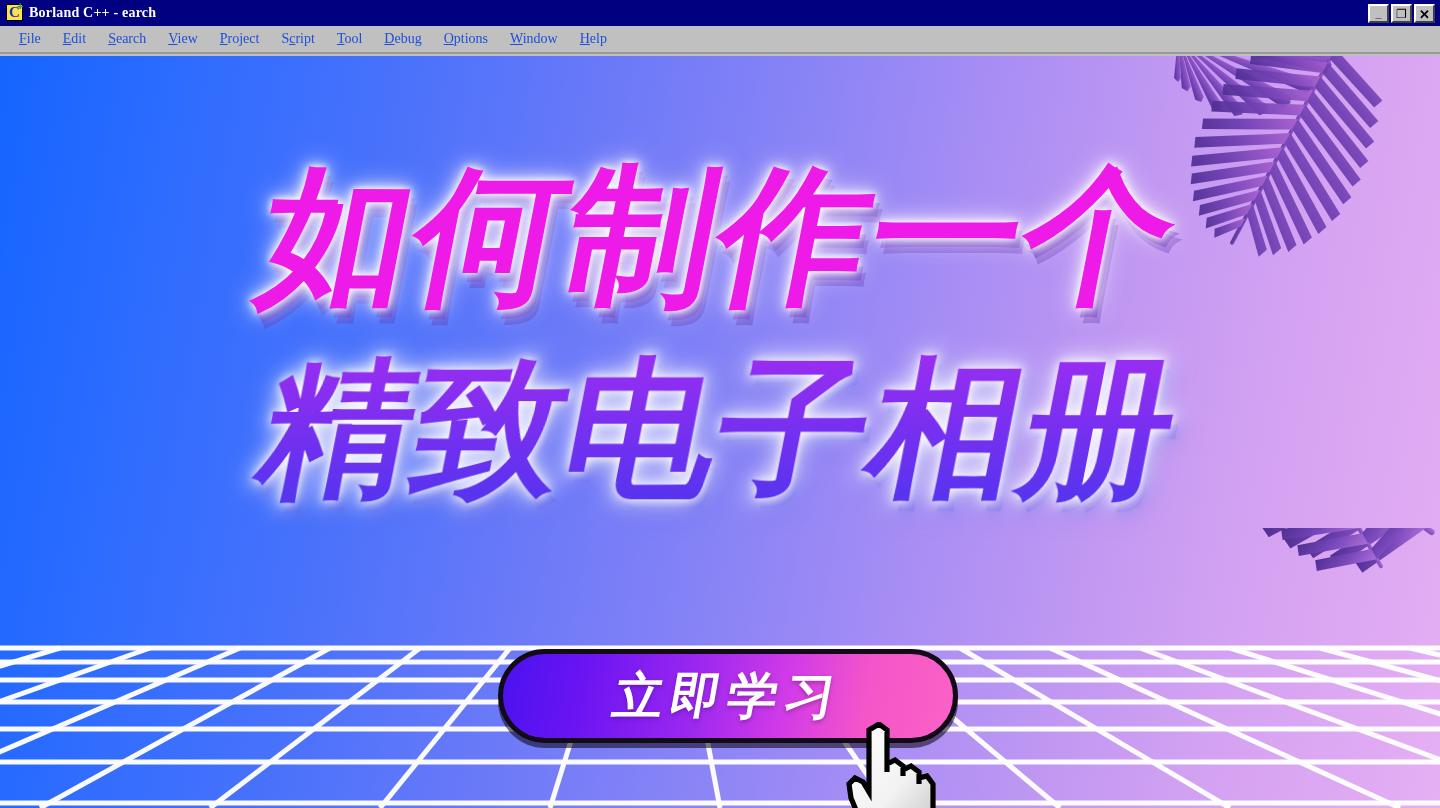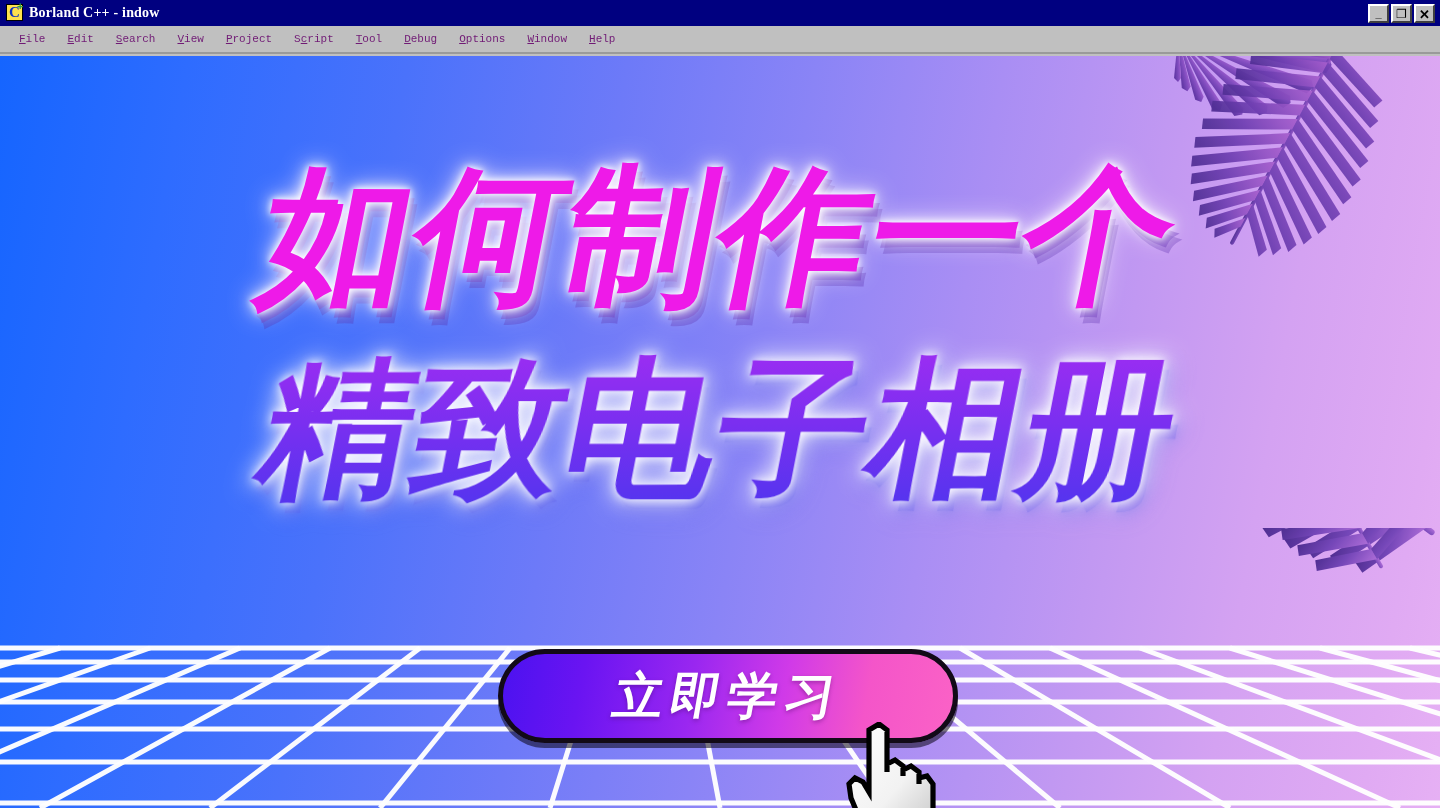--- a/index.html
+++ b/index.html
@@ -57,22 +57,22 @@
   .tb-btn.max i { top:2px; font-size:12px; }
   .tb-btn.close i { top:2px; font-size:13px; font-weight:bold; }
 
   .menubar {
     position:absolute; left:0; top:26px; width:1440px; height:28px;
     background:#c0c0c0;
     border-bottom:2px solid #9a9a9a;
     display:flex; align-items:center; padding-left:8px;
   }
   .menu-item {
-    font-size:11px; color:#701a75; padding:2px 11px; cursor:default;
-    font-family:Liberation Mono, monospace; white-space:nowrap;
+    font-size:14px; color:#1d4ed8; padding:2px 11px; cursor:default;
+    font-family:Liberation Serif, serif; white-space:nowrap;
   }
   .menu-item .acc { text-decoration:underline; }
 
   
   .stage {
     position:absolute; left:0; top:56px; width:1440px; height:752px;
     overflow:hidden;
     background:linear-gradient(100deg,
        #1565ff 0%, #2e6cff 12%, #4a72fb 26%, #6d7af8 40%,
        #8a84f6 52%, #a98ef4 64%, #c198f2 75%, #d4a2f2 85%, #e0aaf3 95%, #e6b0f4 100%);
@@ -151,21 +151,21 @@
 <body>
 
 <div id="app">
 
   <div class="titlebar">
     <div class="tb-icon">
       <div class="sq"></div>
       <div class="cglyph">C</div>
       <div class="plus">+</div>
     </div>
-    <div class="tb-title">Borland C++ - indow</div>
+    <div class="tb-title">Borland C++ - earch</div>
     <div class="tb-spacer"></div>
     <div class="tb-btns">
       <div class="tb-btn min">
         <i>_</i>
       </div>
       <div class="tb-btn max">
         <i>❐</i>
       </div>
       <div class="tb-btn close">
         <i>✕</i>

